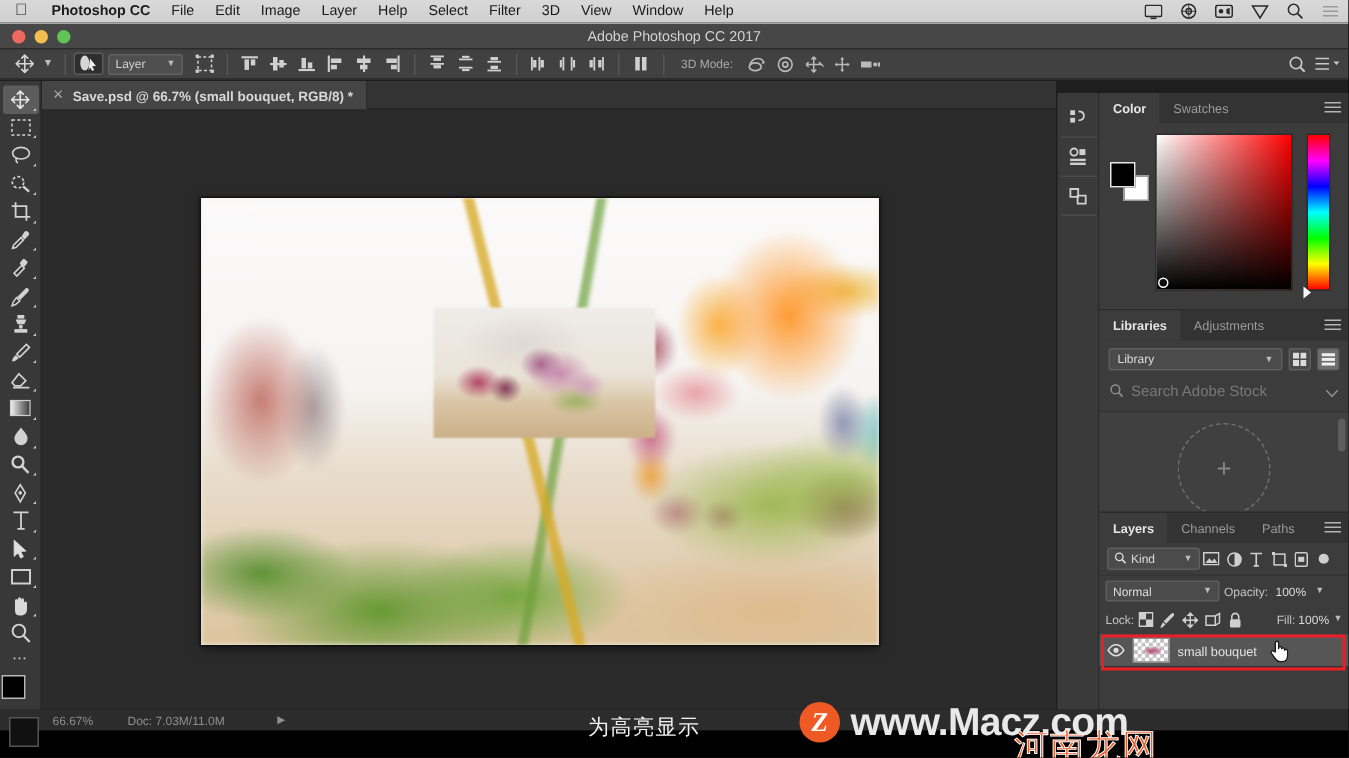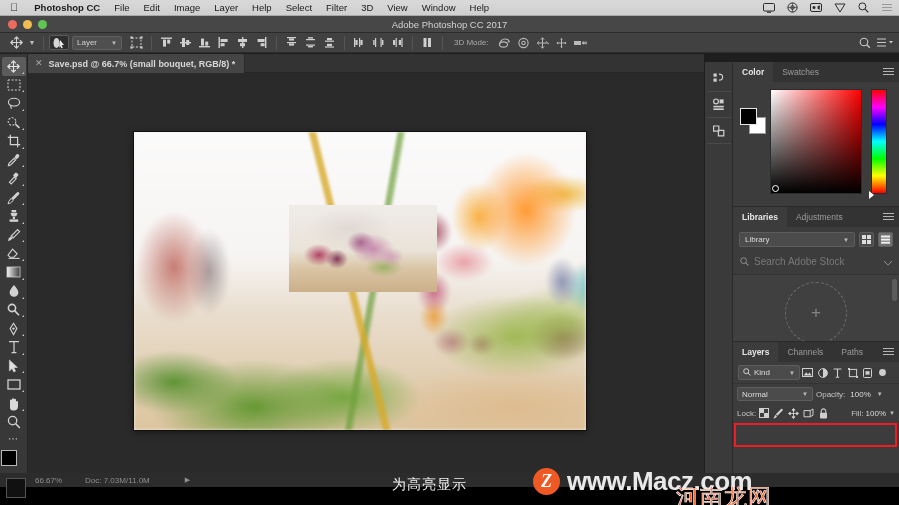--- a/index.html
+++ b/index.html
@@ -948,20 +948,37 @@
               <path d="M2.2 5V3.2a2.3 2.3 0 114.6 0V5" fill="none" stroke="#cfcfcf" stroke-width="1.1"></path>
               <rect x="1" y="4.8" width="7" height="5.6" rx="1" fill="#cfcfcf"></rect>
             </svg>
         </span>
         <span class="lbl" style="margin-left:auto">Fill:</span>
         <span class="num-field">100%</span>
         <span class="tiny-cv">▼</span>
       </div>
 
       <div class="lay-list">
+        <div class="lay-row sel">
+          <span class="eye">
+            <svg width="12" height="9" viewBox="0 0 12 9">
+                <path d="M.8 4.5C2.4 1.9 4.1.9 6 .9s3.6 1 5.2 3.6C9.6 7.1 7.9 8.1 6 8.1S2.4 7.1.8 4.5z" fill="none" stroke="#dedede"></path>
+                <circle cx="6" cy="4.5" r="1.7" fill="#dedede"></circle>
+              </svg>
+          </span>
+          <span class="thumb checker">
+            <span class="mini"></span>
+          </span>
+          <span class="lay-name">small bouquet</span>
+          <span class="cursor-hand">
+            <svg width="13" height="16" viewBox="0 0 13 16">
+                <path d="M4.2 8.5V2.6a1.1 1.1 0 012.2 0v4.2V6a1 1 0 012 0v.9a1 1 0 012 0v1a1 1 0 012 0v3.2c0 2.3-1.5 4-3.8 4H7.3c-1.3 0-2-.5-2.8-1.6L1.6 9.6c-.4-.6-.2-1.3.4-1.6.5-.3 1.2-.1 1.5.4z" fill="#fff" stroke="#1a1a1a" stroke-width=".9"></path>
+              </svg>
+          </span>
+        </div>
         <div class="redbox"></div>
       </div>
     </div>
   </div>
 
   <div class="statusbar">
     <span class="zm">66.67%</span>
     <span class="docinfo">Doc: 7.03M/11.0M</span>
     <span class="arw">▶</span>
   </div>

